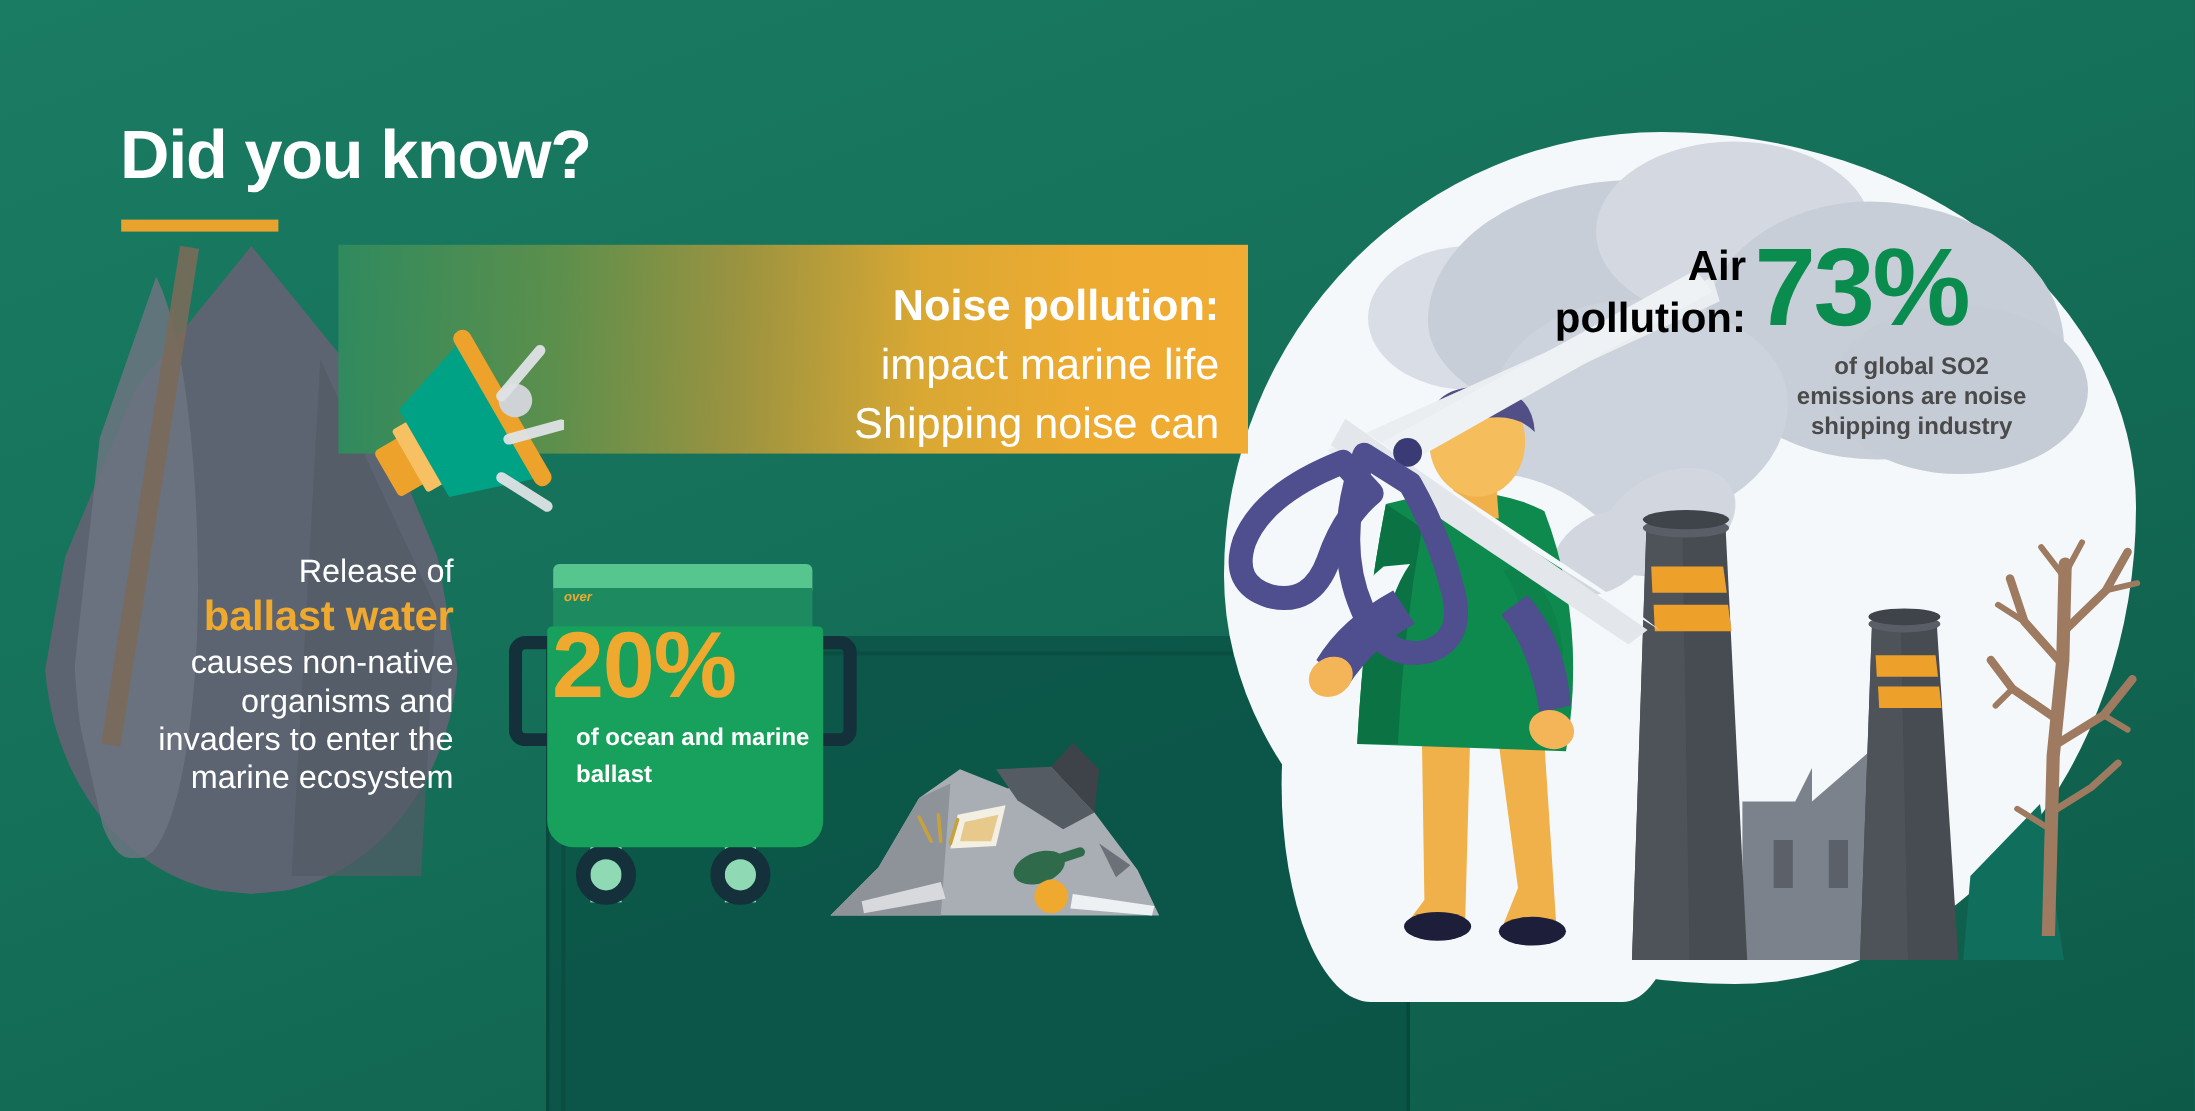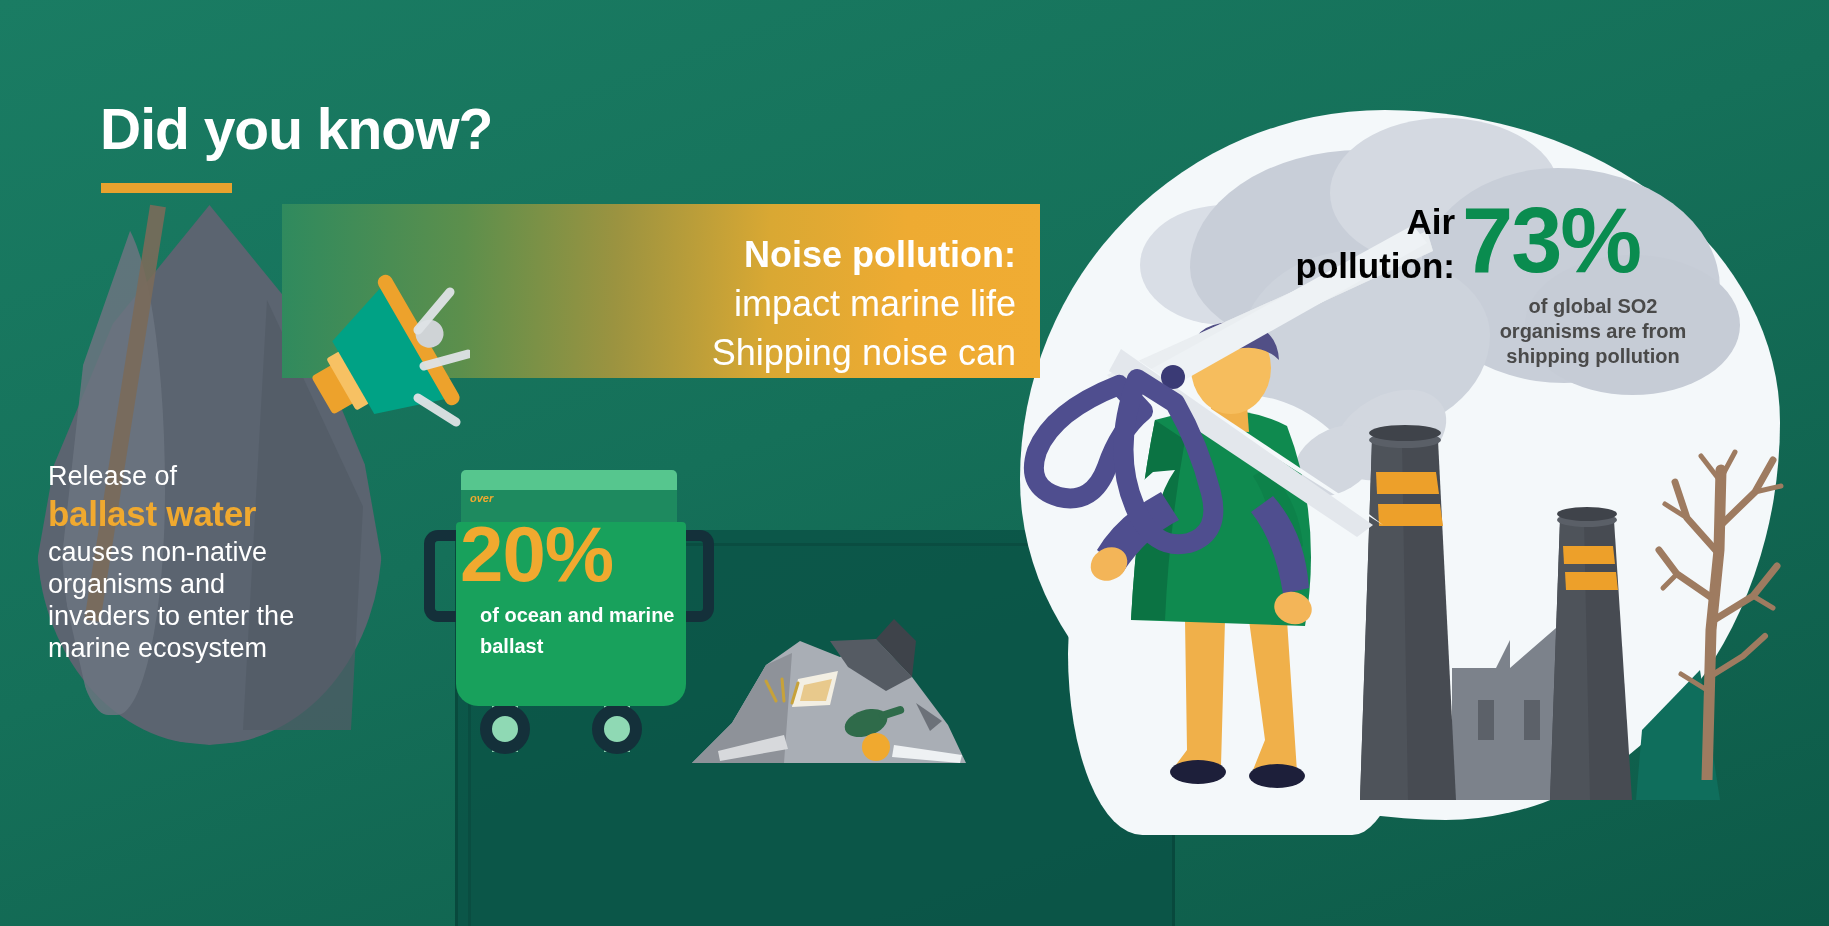--- a/index.html
+++ b/index.html
@@ -88,21 +88,21 @@
   }
   .drop-stripe {
     position:absolute; left:150px; top:206px; width:16px; height:420px;
     background:#7a6a5a;
     transform:rotate(9deg); transform-origin:top center;
     opacity:.9;
   }
 
   .drop-text {
     position:absolute; left:48px; top:460px; width:330px;
-    text-align:left; color:#ffffff;
+    text-align:right; color:#ffffff;
     font-size:27px; line-height:32px;
     z-index:6;
   }
   .drop-text .big {
     display:block; color:#f0a92f;
     font-size:35px; font-weight:bold; line-height:44px;
     letter-spacing:-.3px;
   }
   .drop-line { display:block; }
 
@@ -382,21 +382,21 @@
   </svg>
 
   <div class="air-block">
     <div class="air-label">
       <span>Air</span>
       <span>pollution:</span>
     </div>
     <div class="air-pct">73%</div>
     <div class="air-sub">
       <span>of global SO2</span>
-      <span>organisms are from</span>
-      <span>shipping pollution</span>
+      <span>emissions are noise</span>
+      <span>shipping industry</span>
     </div>
   </div>
 
   <div class="title">Did you know?</div>
   <div class="title-rule"></div>
 
 </div>
 
 </body></html>

